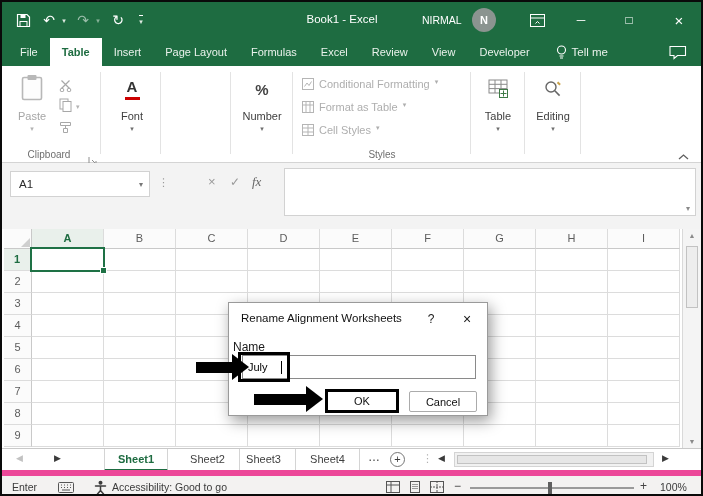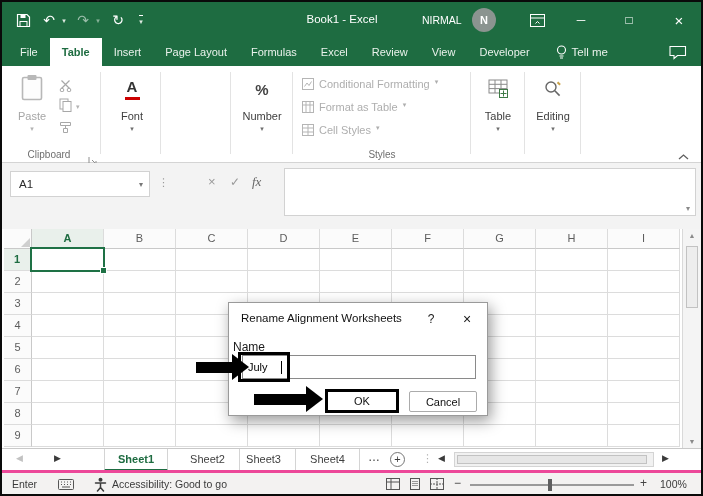--- a/index.html
+++ b/index.html
@@ -51,21 +51,21 @@
   .dialog{position:absolute;left:226px;top:300px;width:260px;height:114px;background:#fff;border:1px solid #9a9a9a;box-shadow:3px 5px 14px rgba(0,0,0,.4);z-index:10}
   .dlgbtn{position:absolute;top:5px;width:24px;height:21px;display:flex;align-items:center;justify-content:center;font-size:12px;color:#1a1a1a}
   .annot{position:absolute;border:3px solid #000;z-index:20;pointer-events:none}
   .arrow-shaft{position:absolute;background:#000;height:11px;z-index:30}
   .arrow-head{position:absolute;width:0;height:0;border-top:13px solid transparent;border-bottom:13px solid transparent;border-left:17px solid #000;z-index:30}
   
   .tabsbar{position:absolute;left:0;top:446px;width:100%;height:22px;background:#fff;border-top:1px solid #c9c9c9}
   .stab{position:absolute;top:0;height:22px;line-height:20px;text-align:center;font-size:11px;color:#3f3f3f;border-right:1px solid #d4d4d4}
   .stab.active{color:#1e6c41;font-weight:bold;border-bottom:2px solid #1e6c41;border-left:1px solid #d4d4d4}
   
-  .statusbar{position:absolute;left:0;top:468px;width:100%;height:24px;background:#f3f2f1;border-top:3px solid #ec4899;font-size:10.5px;color:#3b3b3b}
+  .statusbar{position:absolute;left:0;top:468px;width:100%;height:24px;background:#f3f2f1;border-top:6px solid #ec4899;font-size:10.5px;color:#3b3b3b}
 </style>
 </head>
 <body>
 
 <div class="win">
 
   <div class="titlebar">
     <div class="qat" style="left:8px;width:26px">
       <svg width="15" height="15" viewBox="0 0 15 15">
           <path d="M1.5 1.5h9.5l2.5 2.5v9.5h-12z" fill="none" stroke="#fff" stroke-width="1.2"></path>

